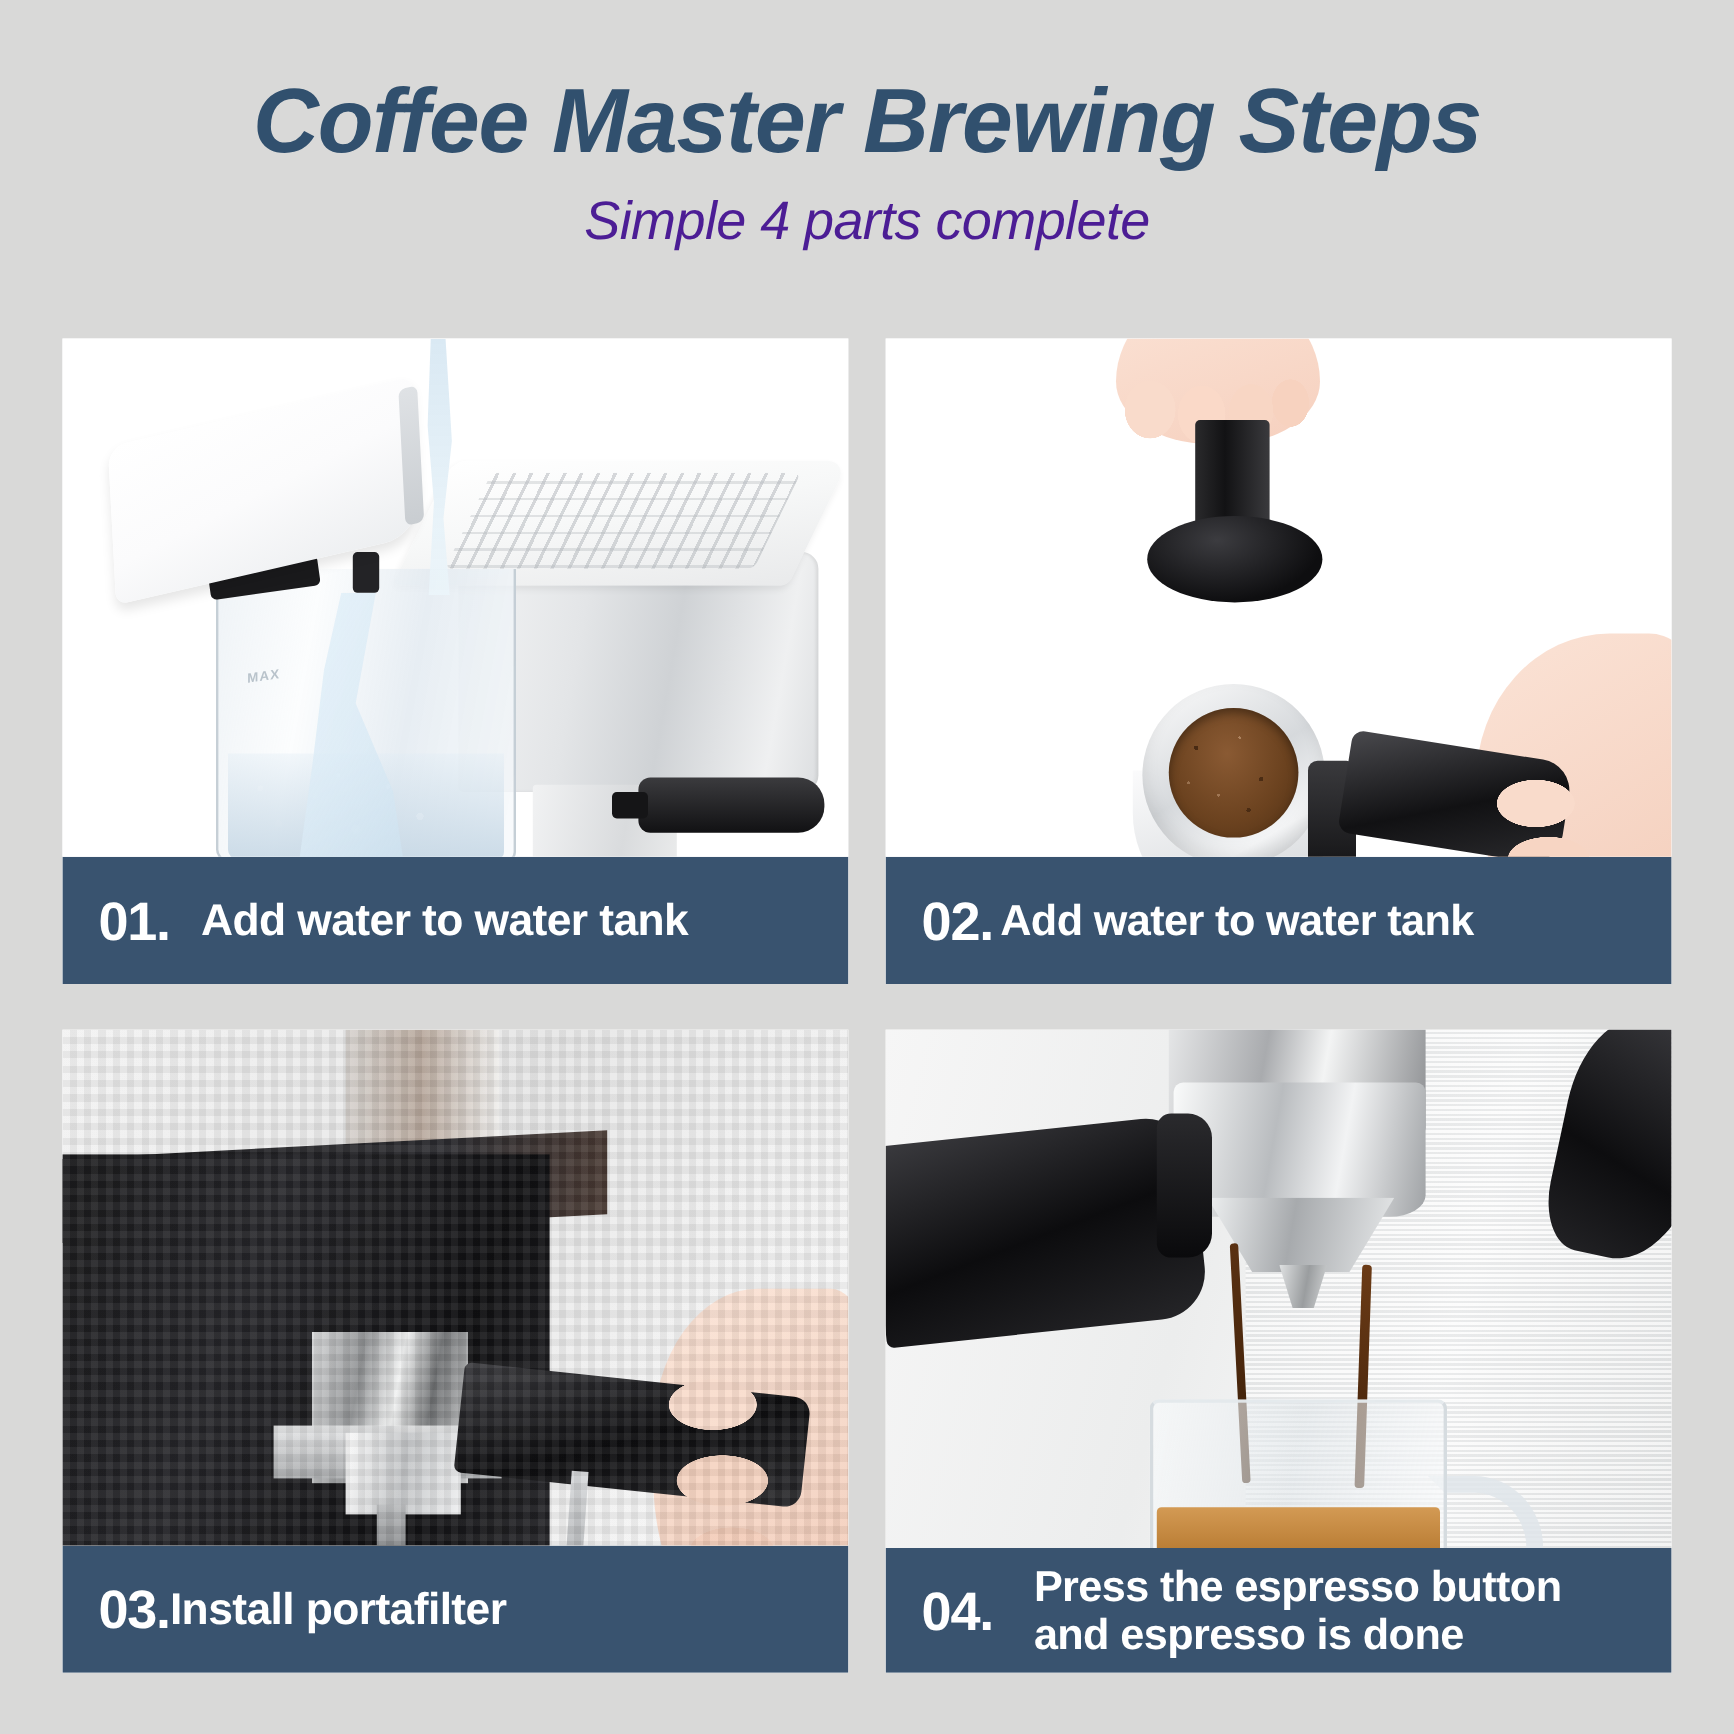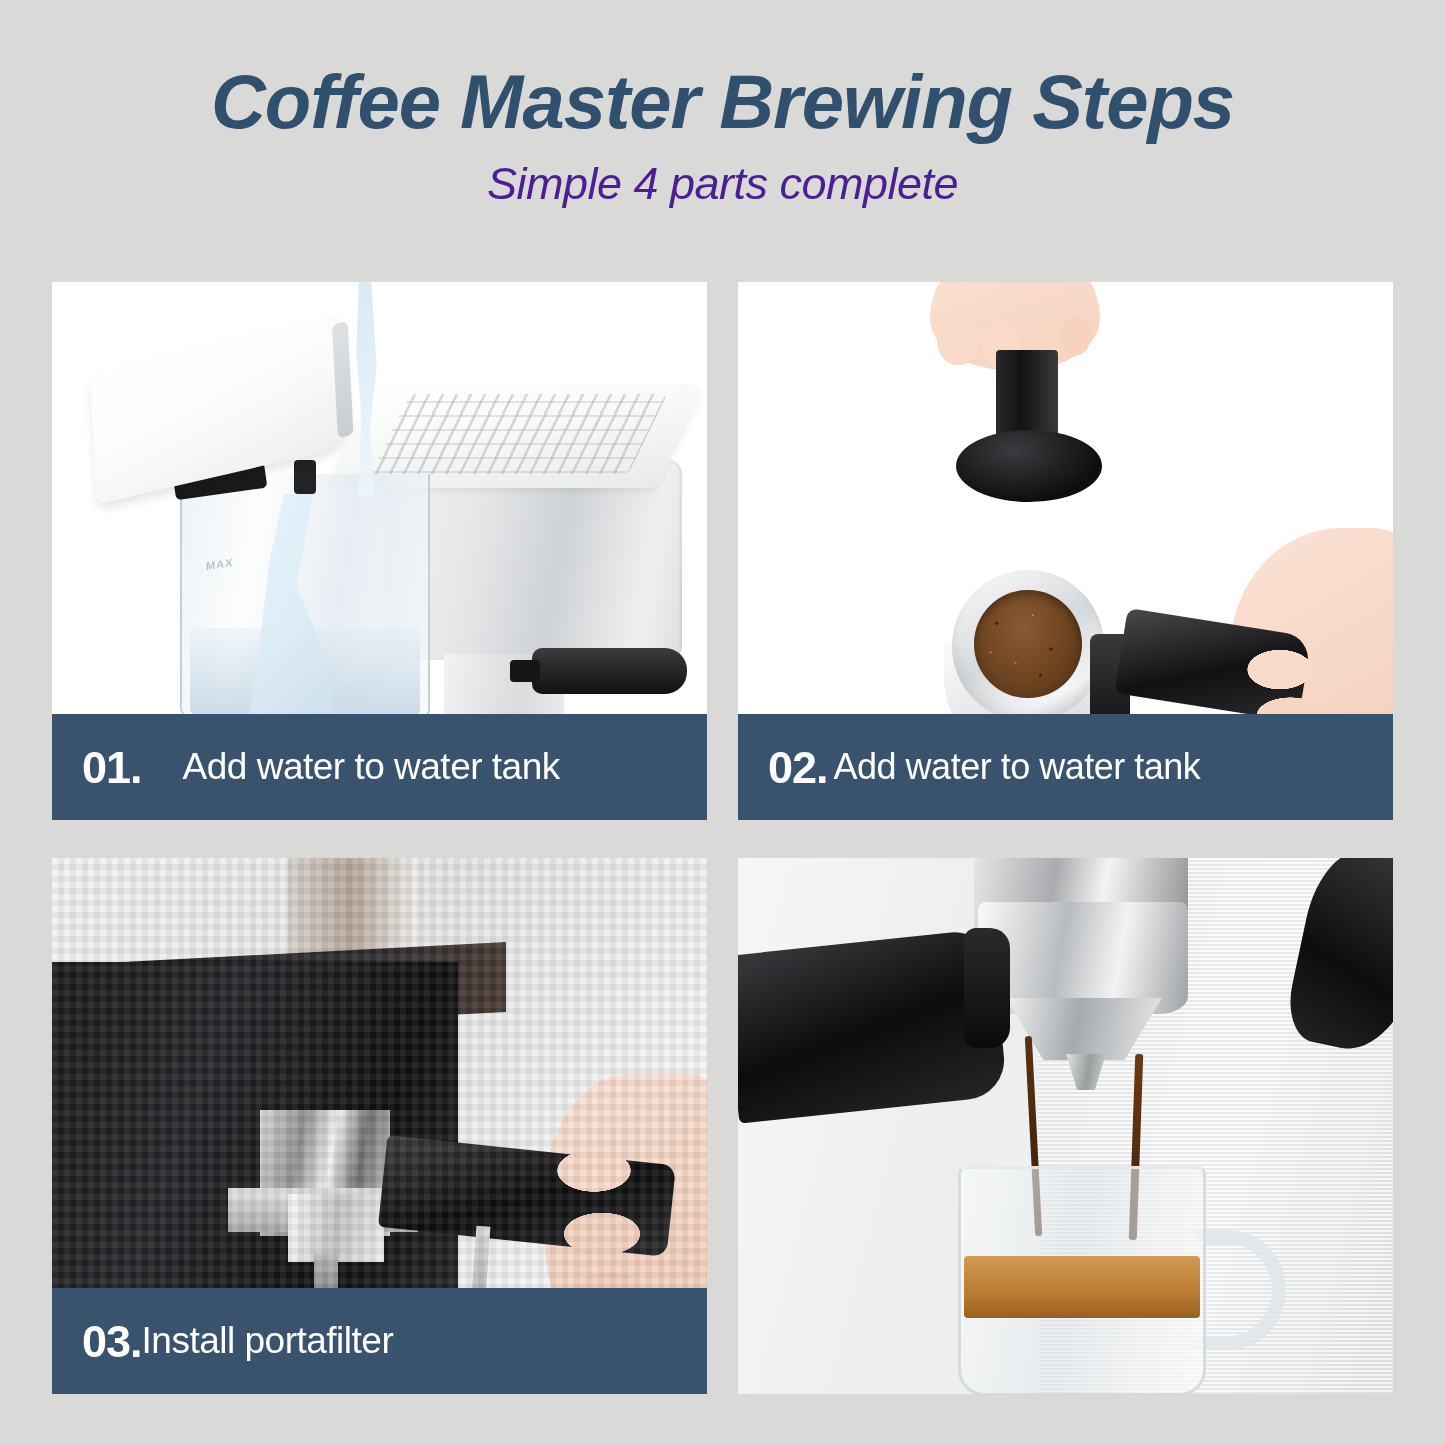--- a/index.html
+++ b/index.html
@@ -61,25 +61,25 @@
   }
   .caption .num {
     font-size:45px;
     font-weight:bold;
     letter-spacing:-1px;
     flex:0 0 auto;
     line-height:1;
   }
   .caption .txt {
     font-size:37px;
-    font-weight:400;
+    font-weight:700;
     letter-spacing:-0.5px;
     line-height:1.12;
   }
-  .cap1 .num { margin-right:41px; }
+  .cap1 .num { margin-right:26px; }
   .cap2 .num { margin-right:6px; }
   .cap2 .txt { font-size:36px; }
   .cap3 .num { }
   .cap4 { height:104px; }
   .cap4 .num { margin-right:34px; }
   .cap4 .txt { font-size:36px; }
 
   
   .p1 { background:#fff; }
   .p1 .body {
@@ -482,16 +482,23 @@
         <div class="handle4"></div>
         <div class="wand4"></div>
         <div class="wand-tip"></div>
         <div class="jet1"></div>
         <div class="jet2"></div>
         <div class="cup-handle"></div>
         <div class="cup"></div>
         <div class="crema"></div>
 
       </div>
+      <div class="caption cap4">
+        <span class="num">04.</span>
+        <span class="txt">
+          <span>Press the espresso button</span><br>
+          <span>and espresso is done</span>
+        </span>
+      </div>
     </div>
 
   </div>
 </div>
 
 </body></html>

